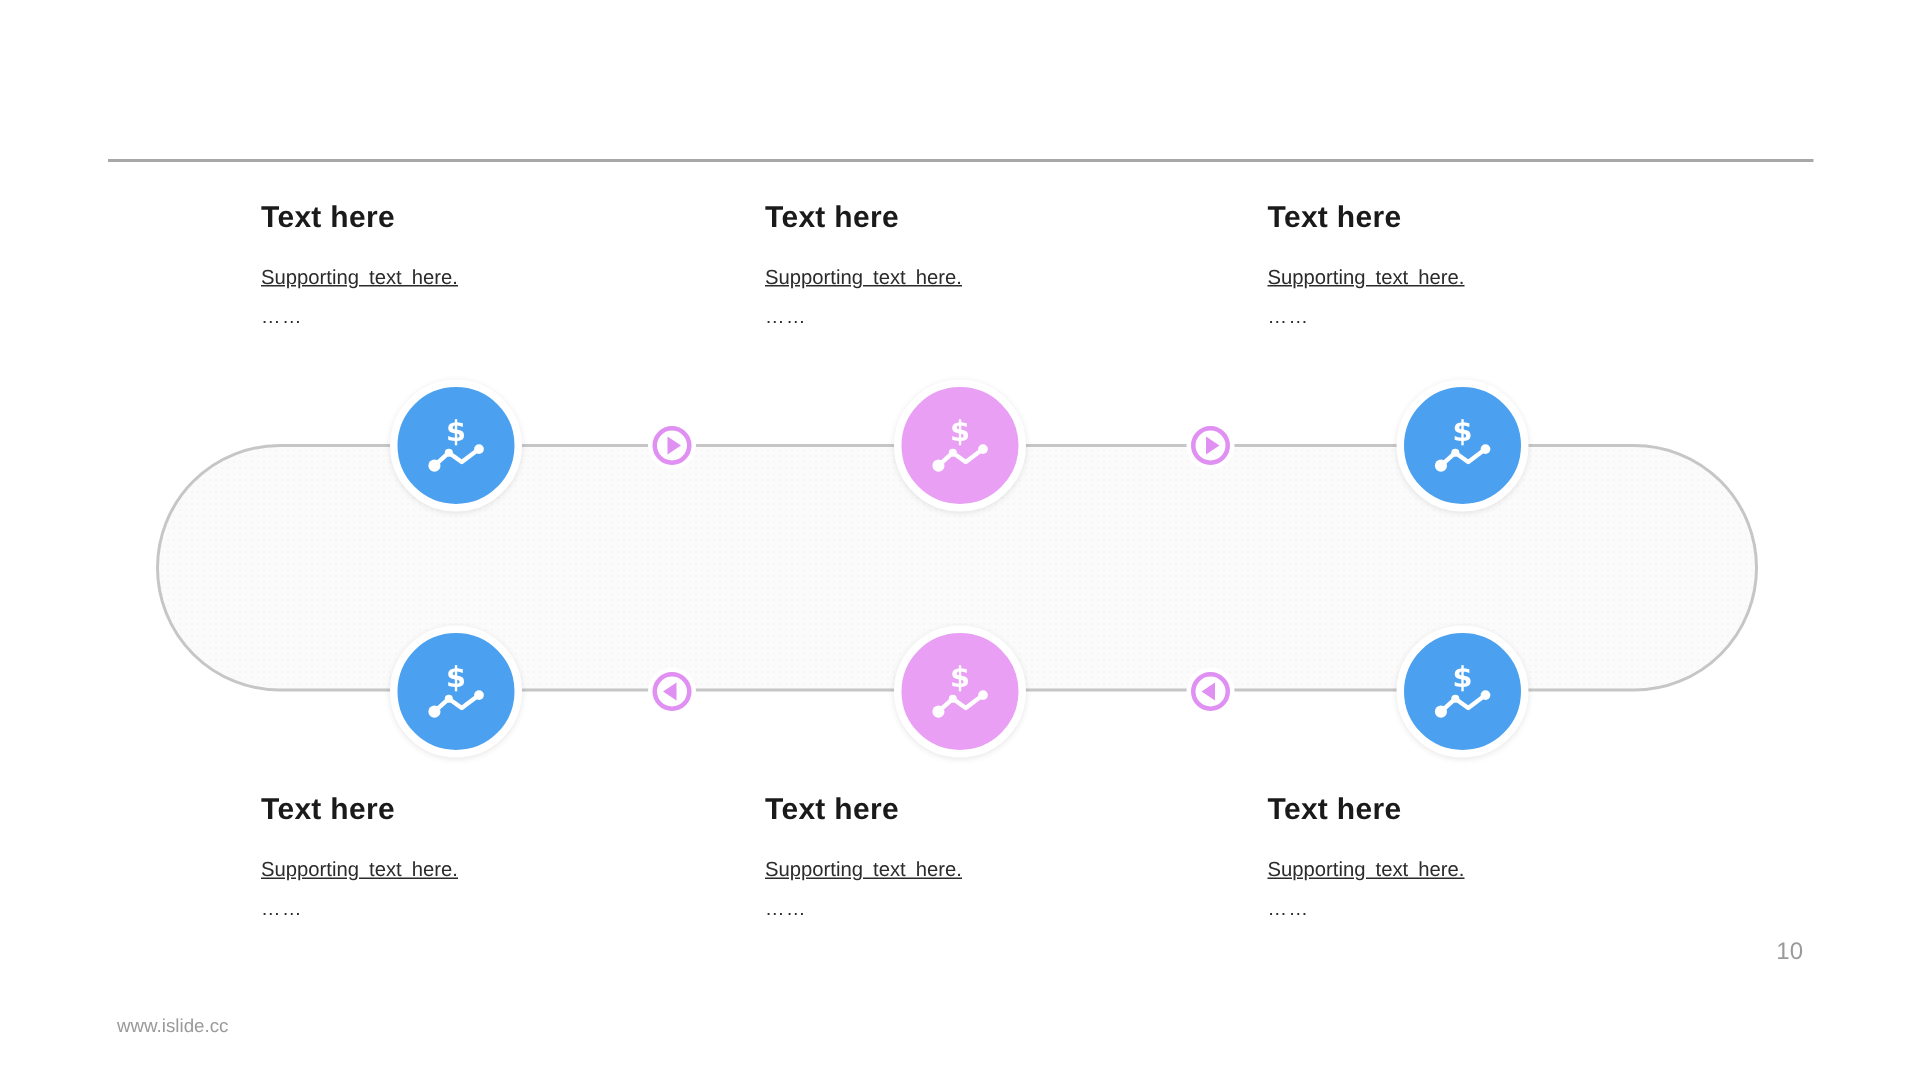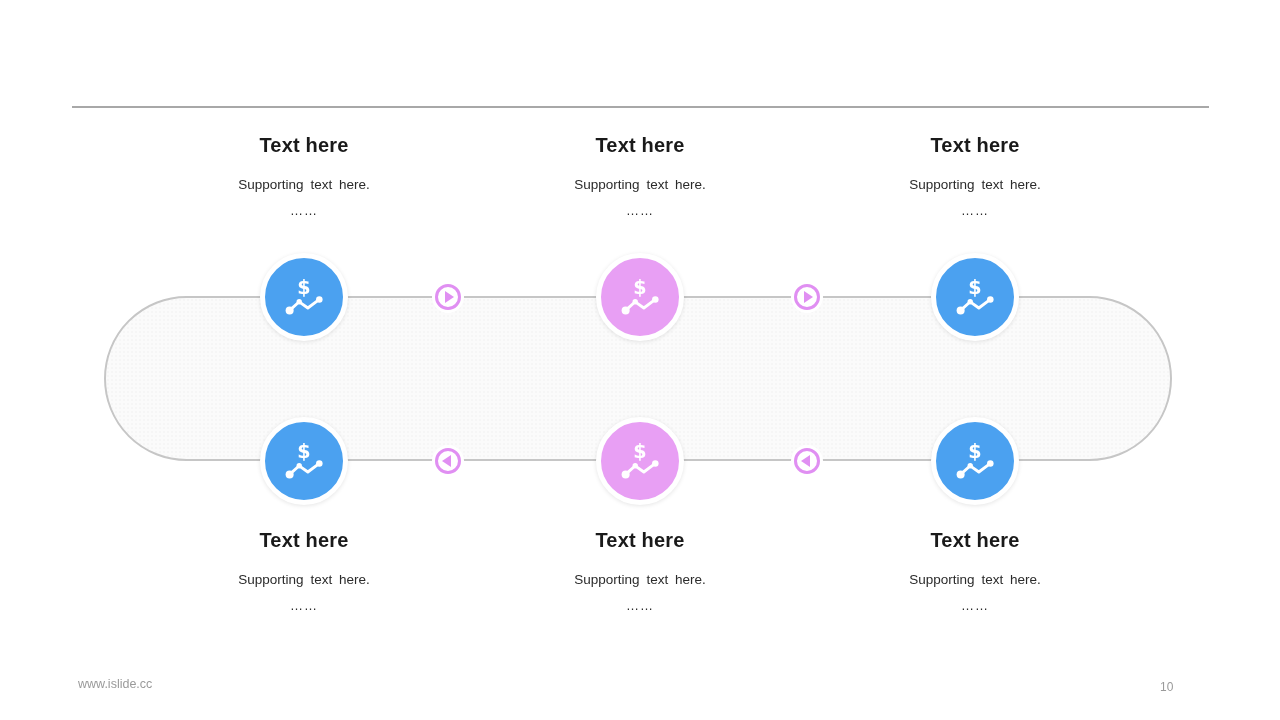--- a/index.html
+++ b/index.html
@@ -3,23 +3,23 @@
 <meta charset="utf-8">
 <style>
   html,body{margin:0;padding:0;background:#e9e9e9;}
   .slide{
     position:relative;width:1280px;height:720px;background:#ffffff;
     font-family:"Liberation Sans","DejaVu Sans",sans-serif;overflow:hidden;
   }
   
   .divider{position:absolute;left:72px;top:106px;width:1137px;height:2px;background:var(--divider);}
   
-  .tblock{position:absolute;width:260px;text-align:center;color:var(--body_text);}
+  .tblock{position:absolute;width:260px;text-align:left;color:var(--body_text);}
   .tblock .title{margin:0 0 20px 0;font-size:20px;font-weight:bold;color:var(--heading);letter-spacing:.2px;}
-  .tblock .supporting{margin:0 0 11px 0;font-size:13.5px;word-spacing:3px;color:var(--body_text);}
+  .tblock .supporting{margin:0 0 11px 0;font-size:13.5px;word-spacing:3px;color:var(--body_text);text-decoration:underline;}
   .tblock .dots{margin:0;font-size:13px;letter-spacing:1px;color:var(--body_text);}
   
   .track{
     position:absolute;left:104px;top:296px;width:1068px;height:165px;
     box-sizing:border-box;border:2px solid var(--track_border);border-radius:83px;
     background-color:var(--track_fill);
     background-image:radial-gradient(rgba(0,0,0,0.018) 1px, transparent 1px);
     background-size:4px 4px;
   }
   
@@ -37,21 +37,21 @@
     display:flex;align-items:center;justify-content:center;
   }
   .arrow[data-dir="left"]{transform:rotate(180deg);}
   .arrow .tri{
     width:0;height:0;margin-left:3px;
     border-top:6px solid transparent;border-bottom:6px solid transparent;
     border-left:9px solid var(--arrow);
   }
   
   .footer-site{position:absolute;left:78px;top:677px;font-size:12.5px;color:var(--footer);}
-  .footer-page{position:absolute;left:1160px;top:680px;width:42px;font-size:12px;color:var(--footer);}
+  .footer-page{position:absolute;left:1160px;top:626px;width:42px;text-align:right;font-size:16px;color:var(--footer);}
 </style>
 </head>
 <body>
 
 <div class="slide">
 
   <div class="divider"></div>
 
   <div class="tblock" style="left:174px;top:134px">
     <h3 class="title">Text here</h3>

